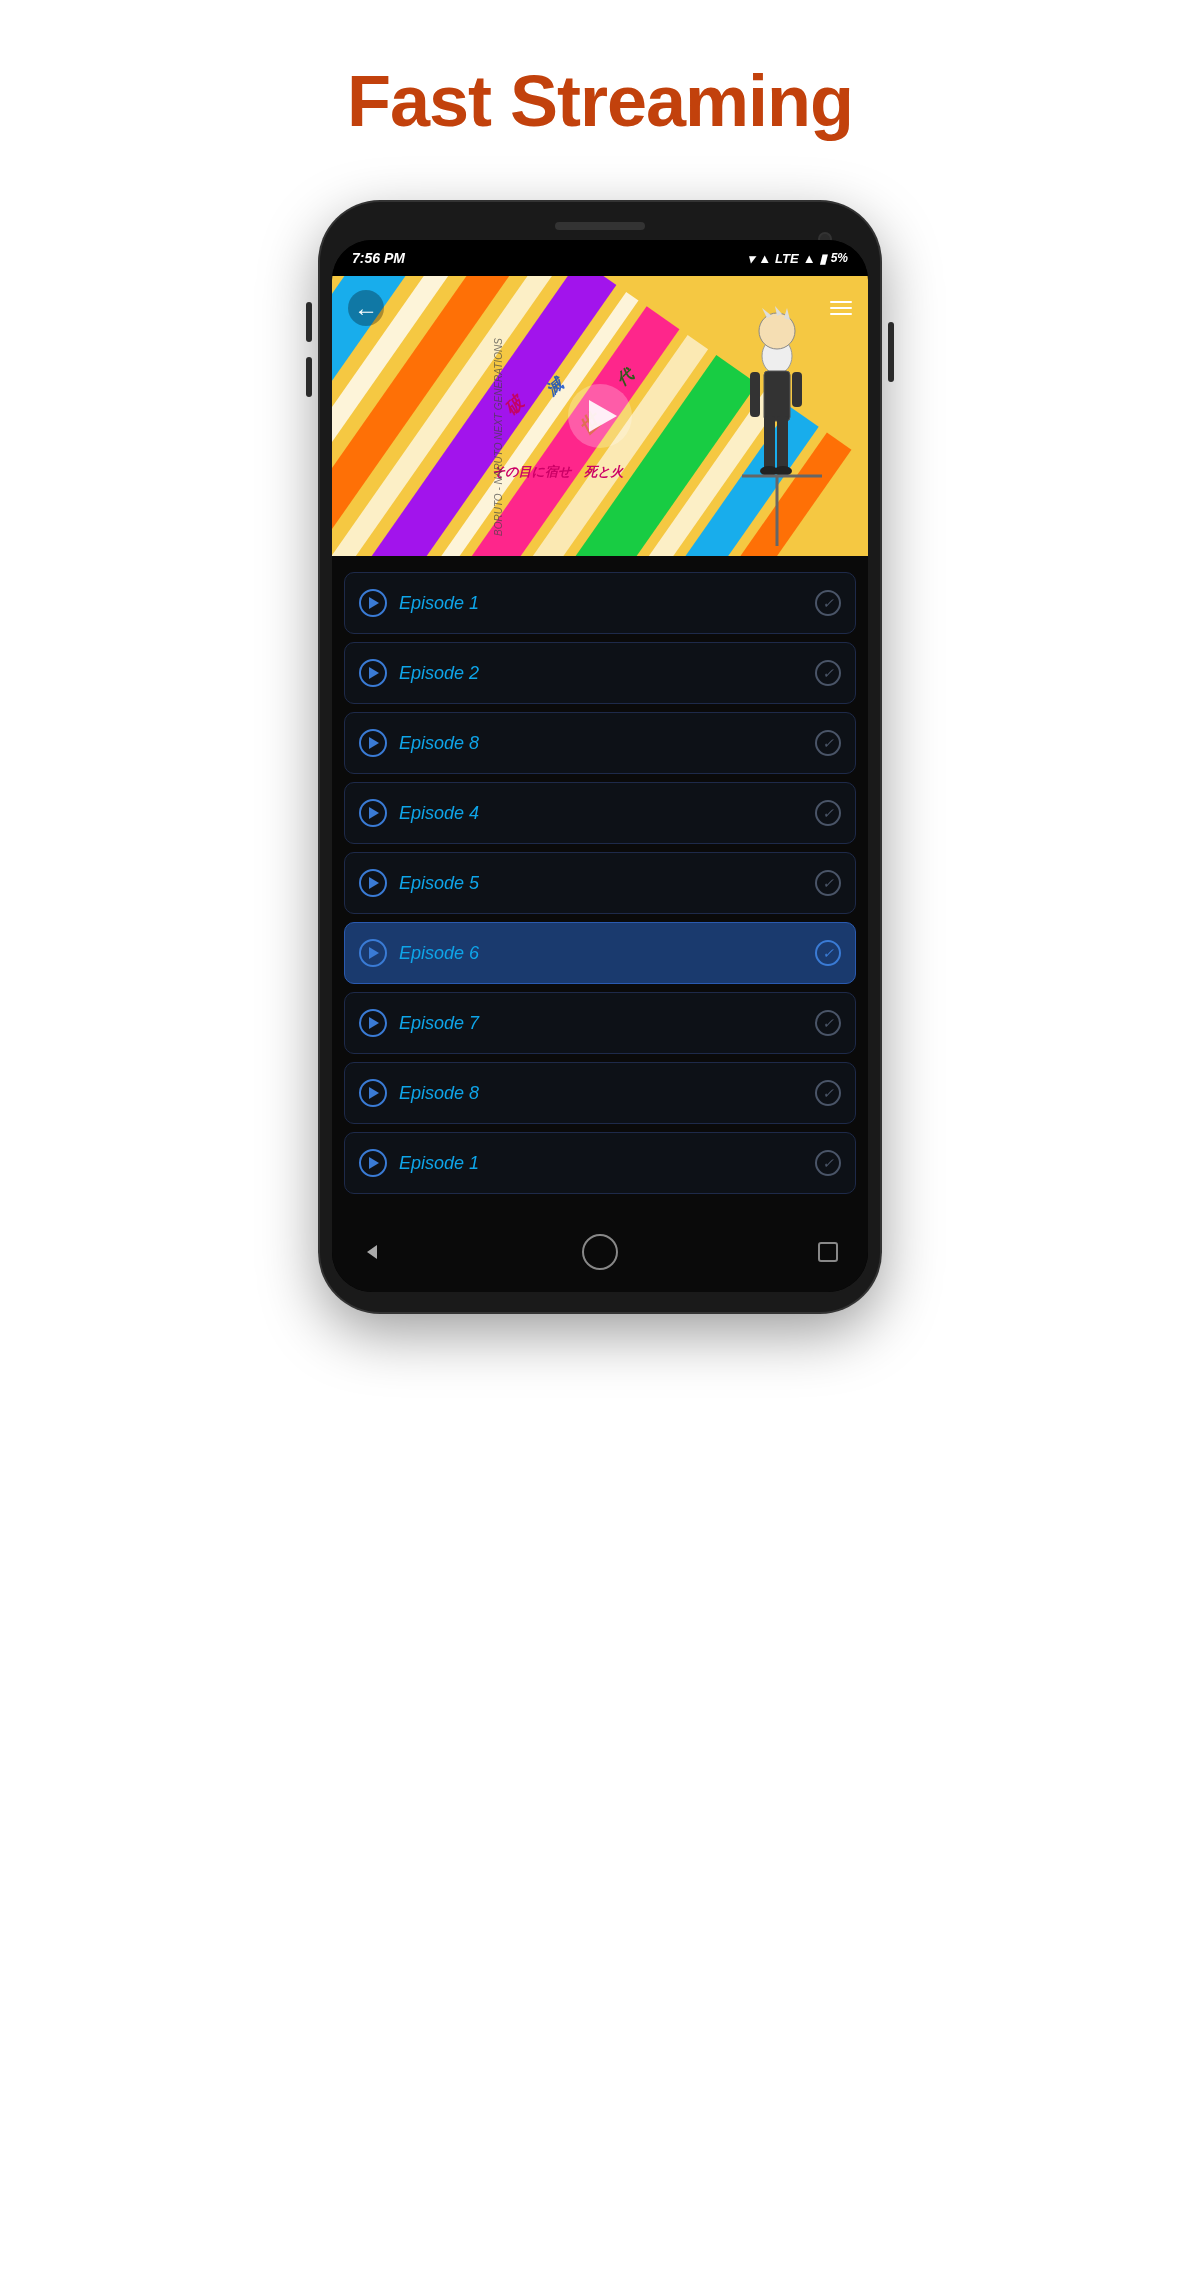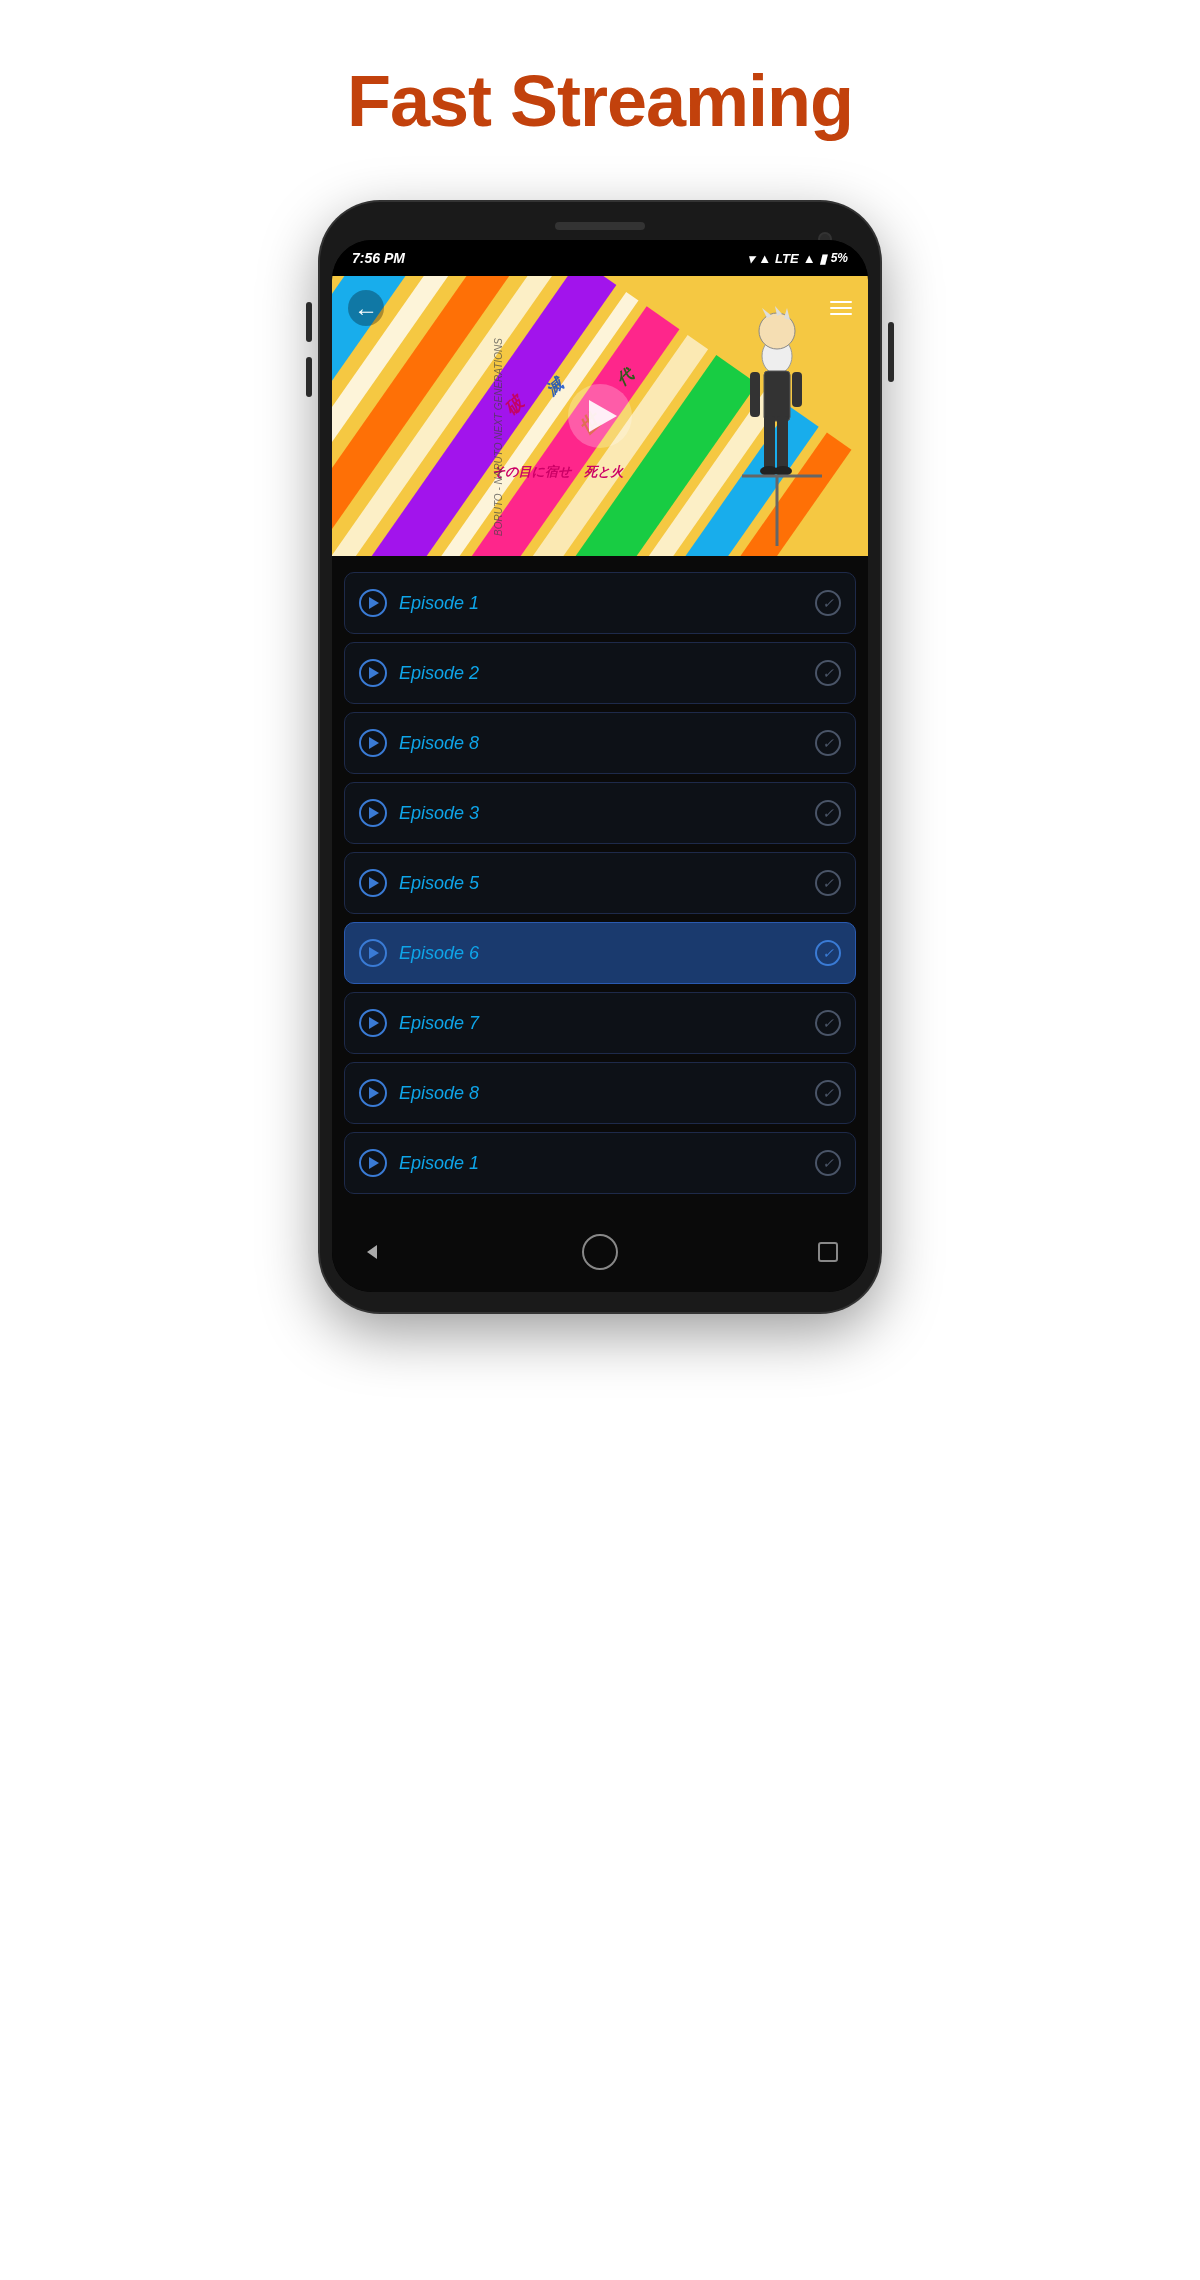--- a/index.html
+++ b/index.html
@@ -440,21 +440,21 @@
     </div>
     <div class="check-circle " style="border-color:#4a5568; color:#4a5568;">
       ✓
     </div>
   </div>
           <div class="episode-item">
     <div class="episode-left">
       <div class="play-circle">
         <div class="play-circle-triangle"></div>
       </div>
-      <span class="episode-name">Episode 3</span>
+      <span class="episode-name">Episode 4</span>
     </div>
     <div class="check-circle " style="border-color:#4a5568; color:#4a5568;">
       ✓
     </div>
   </div>
           <div class="episode-item">
     <div class="episode-left">
       <div class="play-circle">
         <div class="play-circle-triangle"></div>
       </div>

